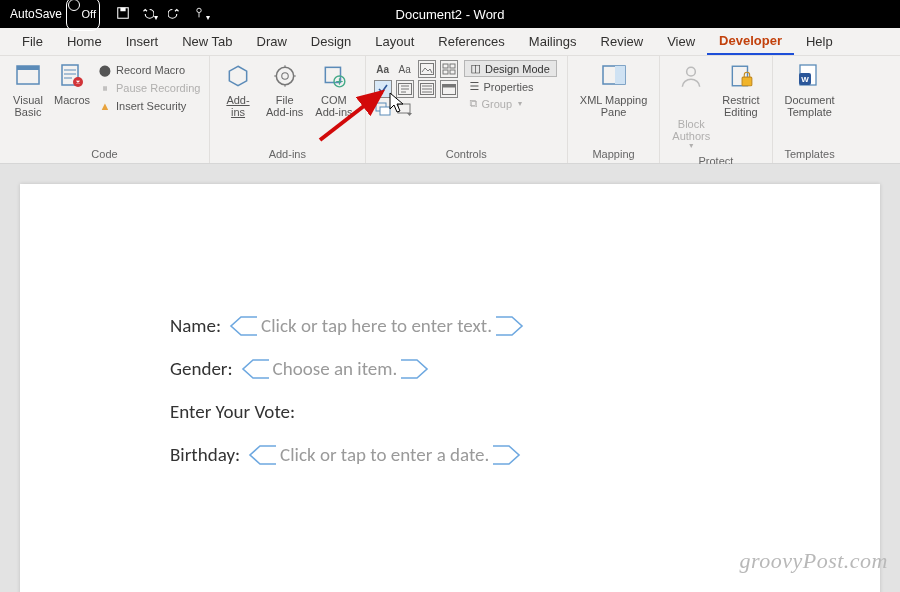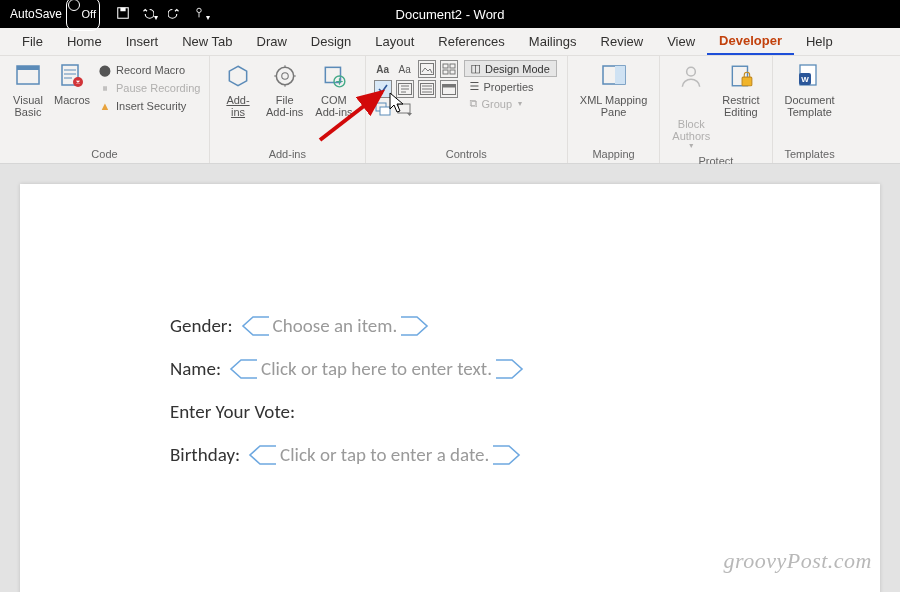--- a/index.html
+++ b/index.html
@@ -152,21 +152,21 @@
   .bracket {
     color:#3b7dd8;
     display:inline-block;
     position:relative;
     height:22px;
   }
   .bracket svg { height:22px; display:block;}
   .cc-wrap { display:inline-flex; align-items:center;}
   .watermark {
     position:absolute;
-    right:28px; bottom:18px;
+    right:12px; bottom:18px;
     font-family: Georgia, "Times New Roman", serif;
     font-style: italic;
     font-size:22px;
     color:#b8b8b8;
     letter-spacing:0.5px;
   }
   .arrow {
     position:absolute;
     left:310px; top:82px;
     pointer-events:none;
@@ -455,44 +455,44 @@
   <line x1="10" y1="58" x2="72" y2="10" stroke="#d20a0a" stroke-width="4" marker-end="url(#ah)"></line>
 </svg>
 
 <svg class="cursor" width="18" height="22" viewBox="0 0 18 22">
   <path d="M1 1 L1 17 L5 13 L8 20 L11 19 L8 12 L14 12 Z" fill="#fff" stroke="#000" stroke-width="1"></path>
 </svg>
 
 <div class="doc-area">
   <div class="page">
     <div class="line">
+      <span class="label">Name:</span>
+      <span class="cc-wrap">
+        <span class="bracket">
+            <svg width="34" viewBox="0 0 34 22">
+              <path d="M30 2 H14 L4 11 L14 20 H30" fill="none" stroke="#6ea8e0" stroke-width="1.6"></path>
+            </svg>
+          </span>
+        <span class="placeholder">Click or tap here to enter text.</span>
+        <span class="bracket">
+            <svg width="34" viewBox="0 0 34 22">
+              <path d="M4 2 H20 L30 11 L20 20 H4" fill="none" stroke="#6ea8e0" stroke-width="1.6"></path>
+            </svg>
+          </span>
+      </span>
+    </div>
+    <div class="line">
       <span class="label">Gender:</span>
       <span class="cc-wrap">
         <span class="bracket">
             <svg width="34" viewBox="0 0 34 22">
               <path d="M30 2 H14 L4 11 L14 20 H30" fill="none" stroke="#6ea8e0" stroke-width="1.6"></path>
             </svg>
           </span>
         <span class="placeholder">Choose an item.</span>
-        <span class="bracket">
-            <svg width="34" viewBox="0 0 34 22">
-              <path d="M4 2 H20 L30 11 L20 20 H4" fill="none" stroke="#6ea8e0" stroke-width="1.6"></path>
-            </svg>
-          </span>
-      </span>
-    </div>
-    <div class="line">
-      <span class="label">Name:</span>
-      <span class="cc-wrap">
-        <span class="bracket">
-            <svg width="34" viewBox="0 0 34 22">
-              <path d="M30 2 H14 L4 11 L14 20 H30" fill="none" stroke="#6ea8e0" stroke-width="1.6"></path>
-            </svg>
-          </span>
-        <span class="placeholder">Click or tap here to enter text.</span>
         <span class="bracket">
             <svg width="34" viewBox="0 0 34 22">
               <path d="M4 2 H20 L30 11 L20 20 H4" fill="none" stroke="#6ea8e0" stroke-width="1.6"></path>
             </svg>
           </span>
       </span>
     </div>
     <div class="line">
       <span class="label">Enter Your Vote:</span>
     </div>

